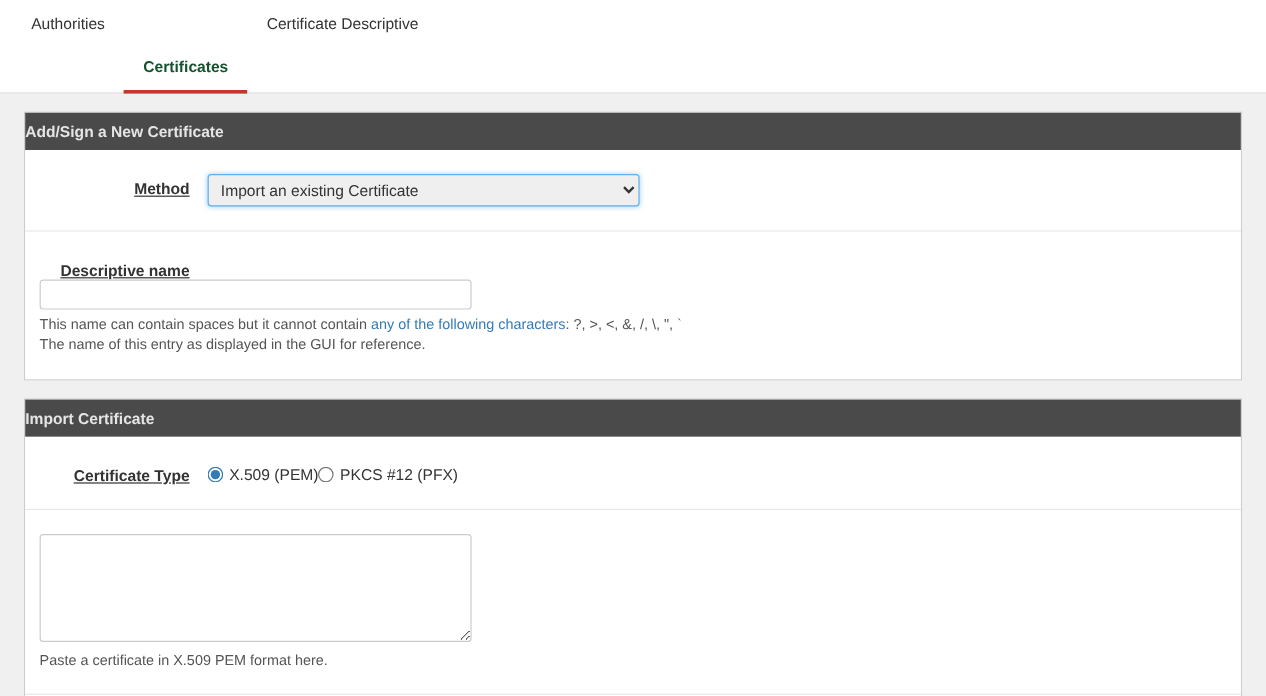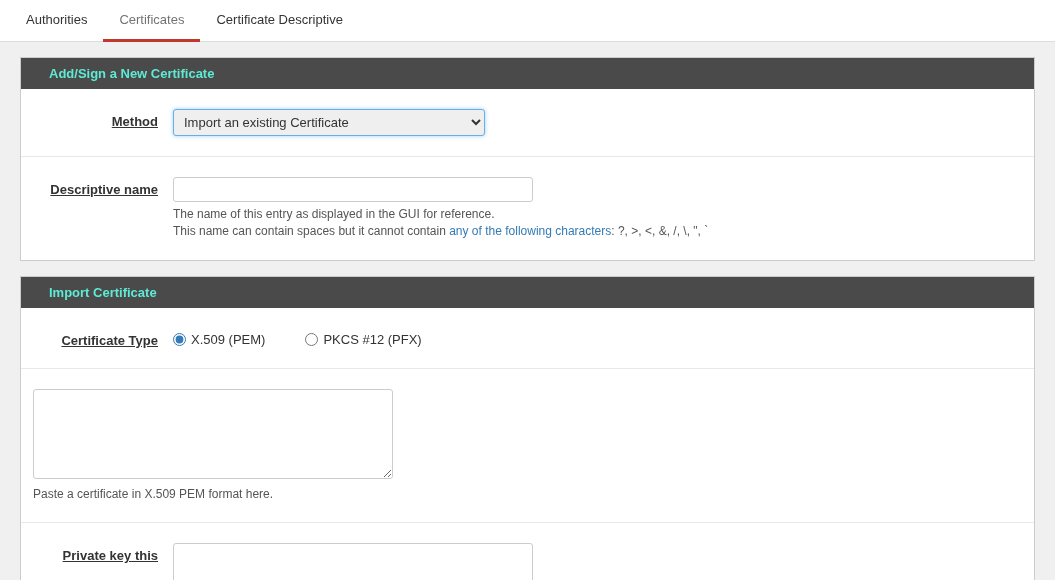--- a/index.html
+++ b/index.html
@@ -24,72 +24,74 @@
     .tab {
       padding: 12px 16px;
       cursor: pointer;
       font-size: 13px;
       color: #333;
       border-bottom: 3px solid transparent;
       margin-bottom: -1px;
       text-decoration: none;
     }
     .tab.active {
-      color: #737373;
+      color: #14532d;
       border-bottom: 3px solid #c0392b;
-      font-weight: normal;
+      font-weight: bold;
+      margin-top: 36px;
     }
 
     
     .content {
       padding: 15px 20px;
     }
 
     
     .section {
       border: 1px solid #ccc;
       margin-bottom: 15px;
       background: #fff;
     }
     .section-header {
       background: #4a4a4a;
-      color: #5eead4;
-      padding: 8px 28px;
+      color: #e5e5e5;
+      padding: 8px 0;
       font-size: 13px;
       font-weight: bold;
     }
     .section-body {
       background: #fff;
     }
 
     
     .form-row {
       display: flex;
       border-bottom: 1px solid #e8e8e8;
       padding: 20px 12px;
       align-items: flex-start;
     }
     .form-row:last-child {
       border-bottom: none;
+      flex-direction: column;
     }
     .form-label {
       width: 140px;
       min-width: 140px;
       text-align: right;
       padding-right: 15px;
       padding-top: 5px;
       font-size: 13px;
       font-weight: bold;
       text-decoration: underline;
     }
     .form-control-wrapper {
       flex: 1;
     }
     .form-select {
-      width: 312px;
+      width: 360px;
       padding: 4px 6px;
       border: 1px solid #66afe9;
       border-radius: 3px;
       font-size: 13px;
       color: #333;
       outline: none;
       box-shadow: 0 0 4px rgba(102,175,233,0.6);
     }
     .form-input {
       width: 360px;
@@ -106,21 +108,20 @@
       line-height: 1.4;
     }
     .help-text .highlight {
       color: #337ab7;
     }
 
     
     .radio-group {
       display: flex;
       align-items: flex-end;
-      gap: 40px;
       padding-top: 4px;
     }
     .radio-option {
       display: flex;
       align-items: center;
       gap: 5px;
       font-size: 13px;
     }
     .radio-option input[type="radio"] {
       accent-color: #337ab7;
@@ -170,24 +171,24 @@
               <option>Sign a Certificate Request</option>
             </select>
           </div>
         </div>
 
         <div class="form-row">
           <div class="form-label">Descriptive name</div>
           <div class="form-control-wrapper">
             <input type="text" class="form-input" style="">
             <div class="help-text">
-              <div>The name of this entry as displayed in the GUI for reference.</div>
               <div>
                 <span>This name can contain spaces but it cannot contain </span><span class="highlight">any of the following characters</span><span>: ?, &gt;, &lt;, &amp;, /, \, ", `</span>
               </div>
+              <div>The name of this entry as displayed in the GUI for reference.</div>
             </div>
           </div>
         </div>
       </div>
     </div>
 
     <div class="section">
       <div class="section-header">
         <span>Import Certificate</span>
       </div>

